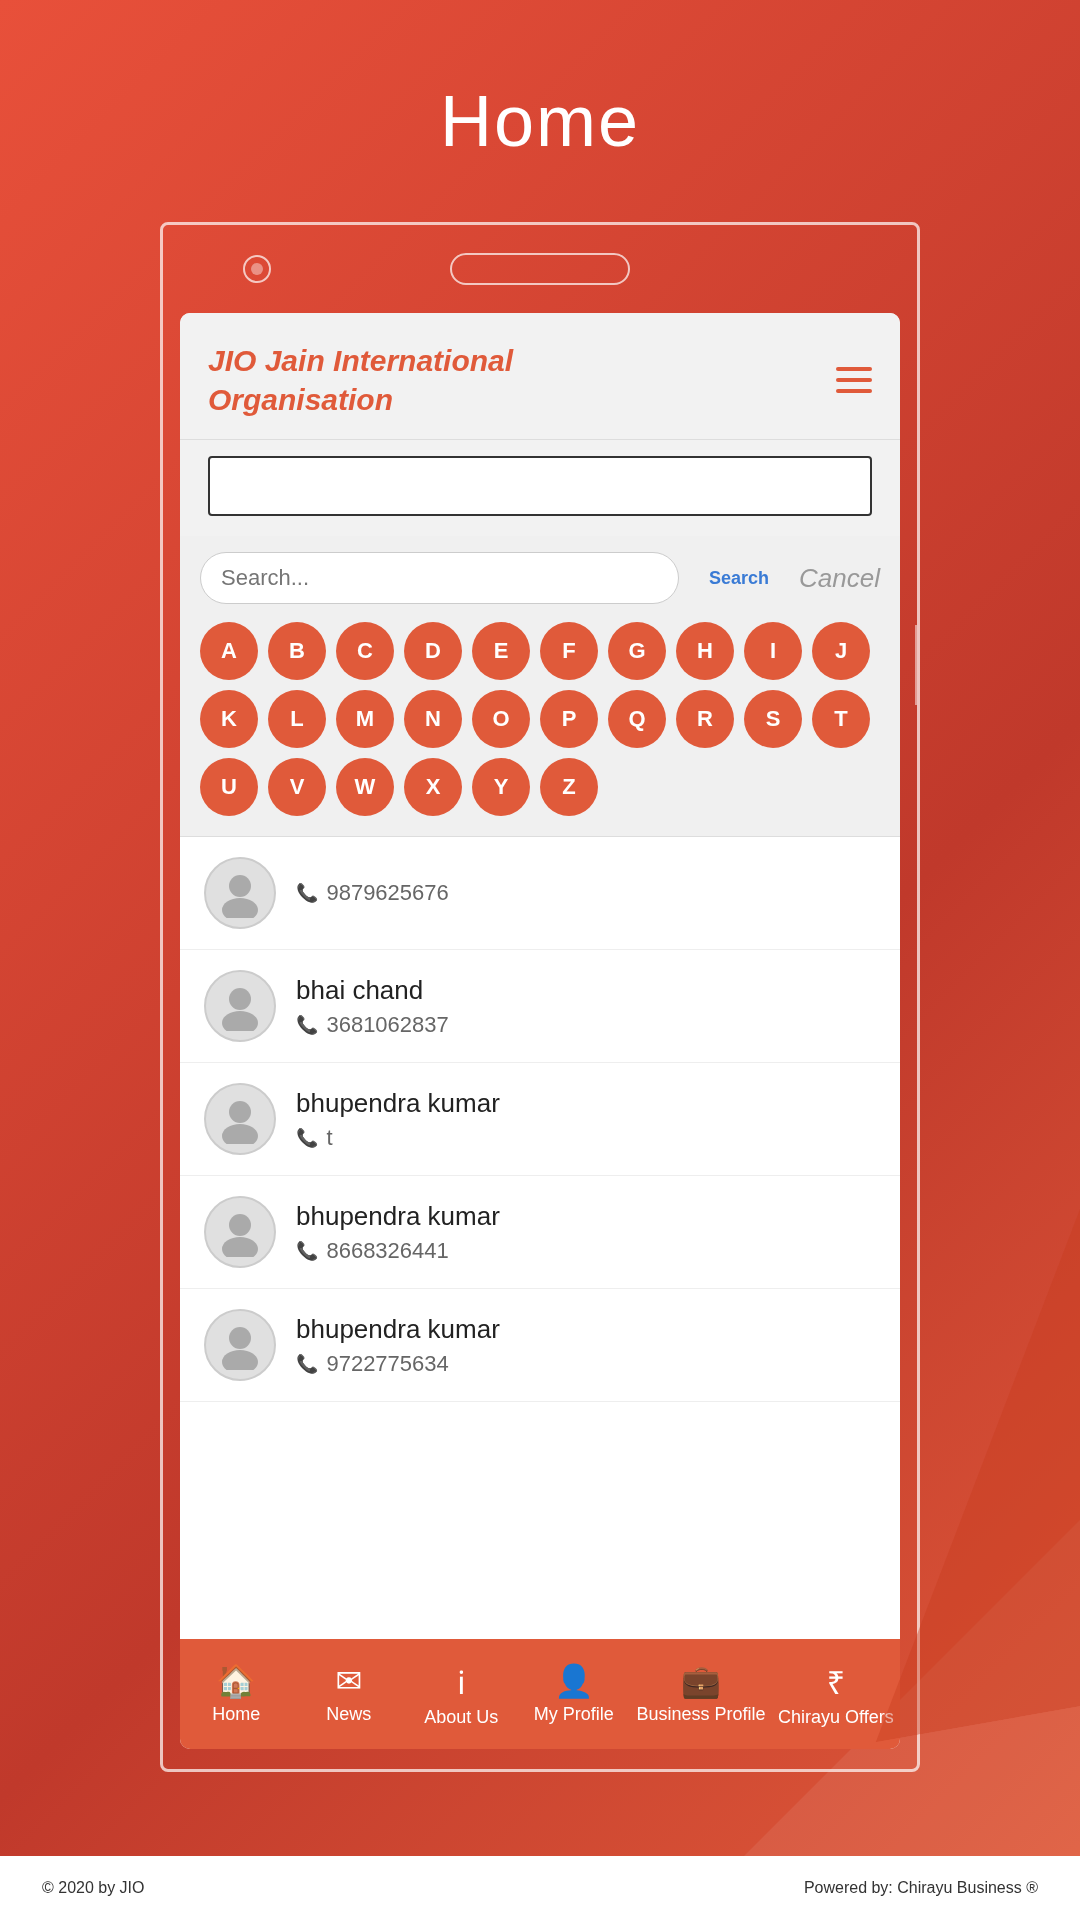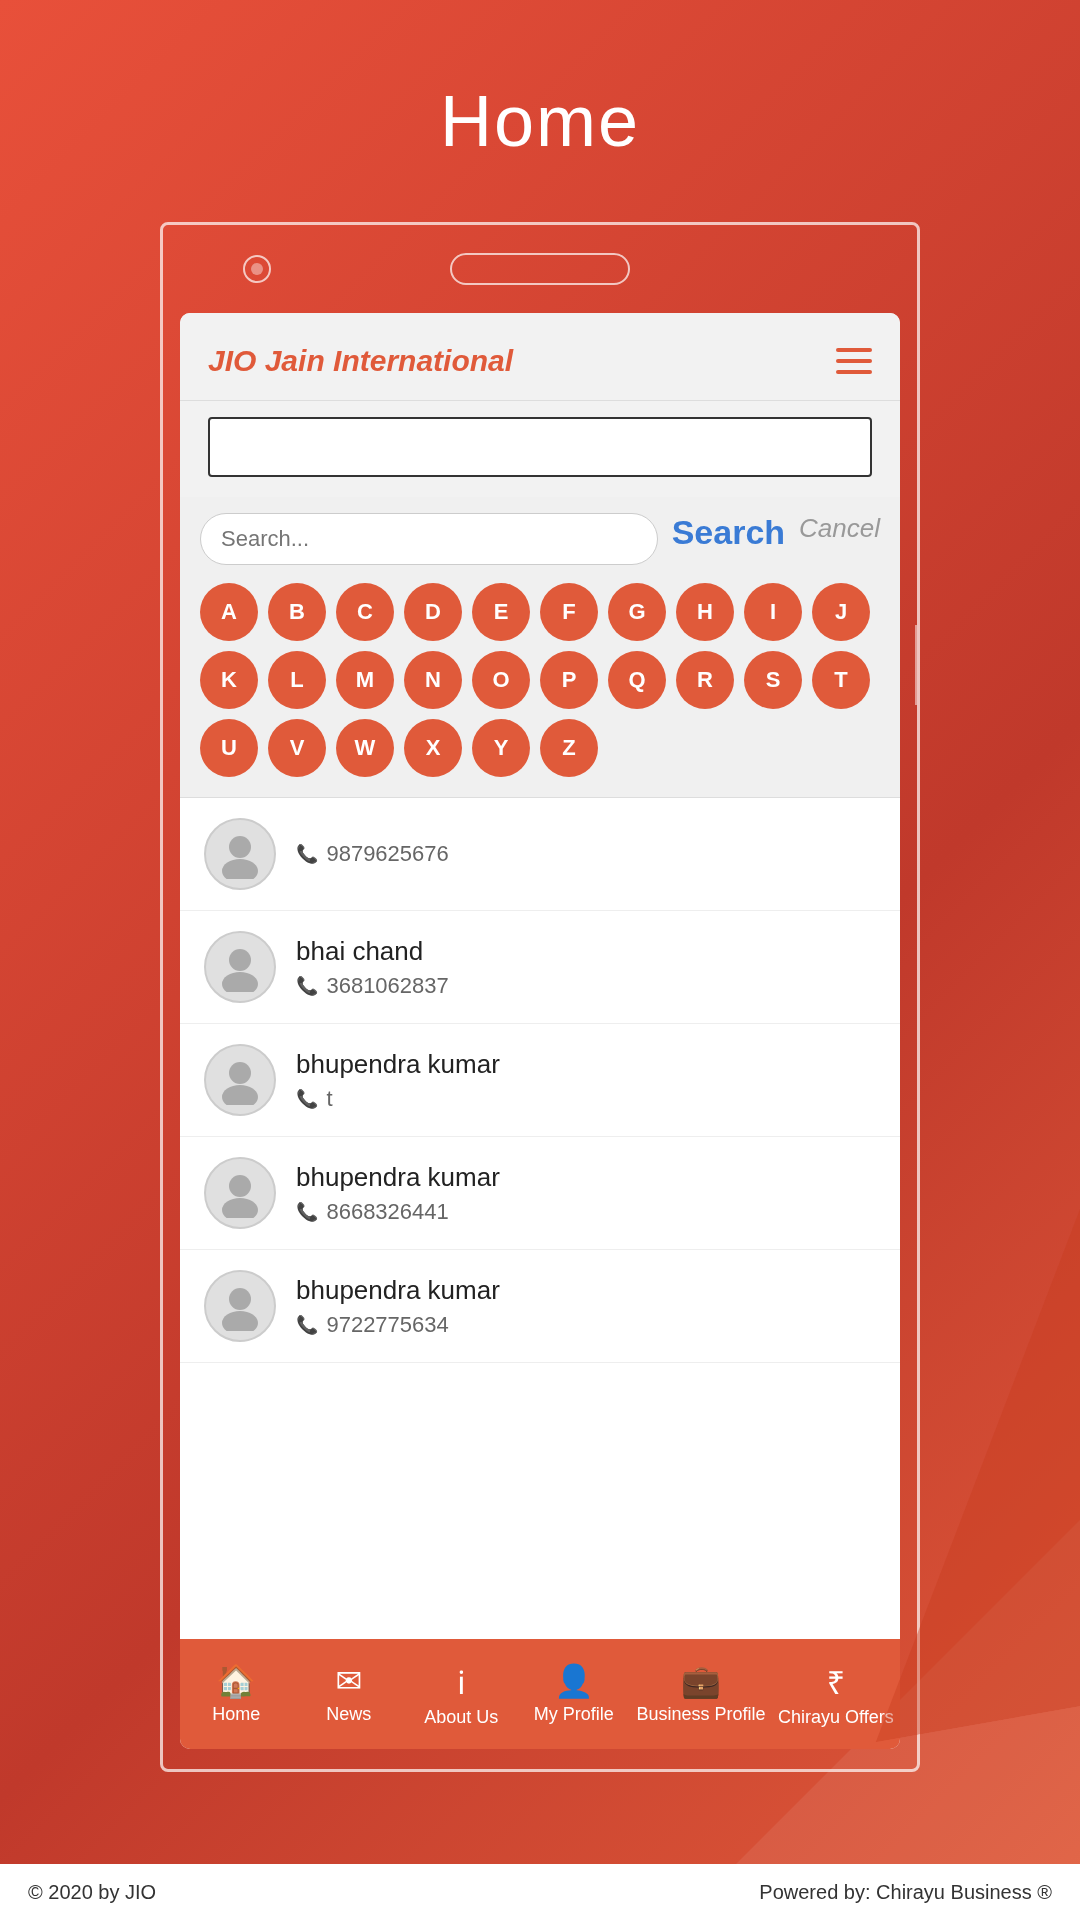--- a/index.html
+++ b/index.html
@@ -167,37 +167,37 @@
     }
 
     
     .filter-area {
       background: #f0f0f0;
       padding: 16px 20px 20px;
       border-bottom: 1px solid #ddd;
     }
     .search-row {
       display: flex;
-      align-items: flex-start;
-      gap: 14px;
+      align-items: center;
+      gap: 30px;
       margin-bottom: 18px;
     }
     .search-input-small {
       flex: 1;
       height: 52px;
       border: 1px solid #ccc;
       border-radius: 30px;
       background: white;
       font-size: 22px;
       padding: 0 20px;
       outline: none;
     }
     .search-btn {
       color: #3a7bd5;
-      font-size: 34px;
+      font-size: 18px;
       font-weight: 600;
       background: none;
       border: none;
       cursor: pointer;
     }
     .cancel-btn {
       color: #999;
       font-size: 26px;
       background: none;
       border: none;
@@ -301,27 +301,27 @@
       font-size: 18px;
       text-align: center;
       line-height: 1.2;
     }
 
     
     .copyright-bar {
       position: absolute;
       bottom: 0;
       width: 100%;
-      height: 56px;
+      height: 64px;
       background: white;
       display: flex;
       align-items: center;
       justify-content: space-between;
-      padding: 0 28px;
-      font-size: 20px;
+      padding: 0 42px;
+      font-size: 16px;
       color: #333;
       z-index: 10;
     }
   </style>
 </head>
 <body>
 
 <h1 class="page-title">Home</h1>
 
 <div class="phone-frame">
@@ -331,20 +331,21 @@
     <div class="speaker"></div>
   </div>
 
   <div class="side-btn-right"></div>
 
   <div class="app-screen">
 
     <div class="app-header">
       <div class="app-logo-text">
         <div>JIO Jain International</div>
+        <div>Organisation</div>
       </div>
       <div class="hamburger-icon">
         <span></span>
         <span></span>
         <span></span>
       </div>
     </div>
 
     <div class="search-area">
       <input class="search-input-main" type="text" value="" style="">

